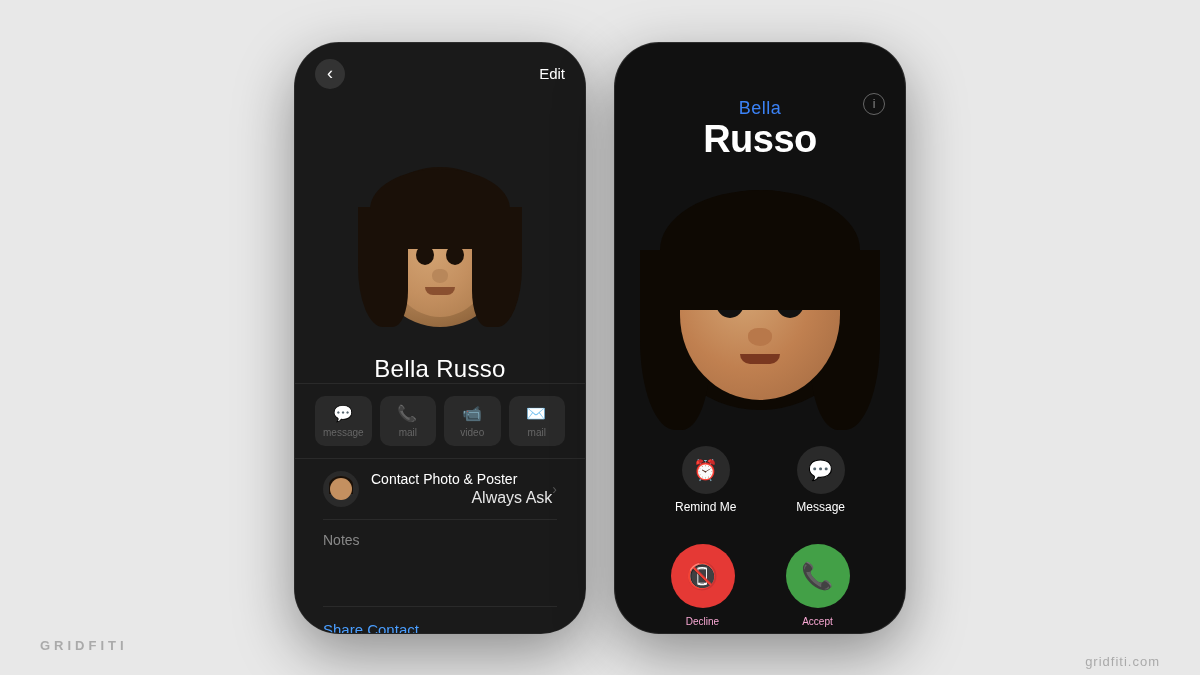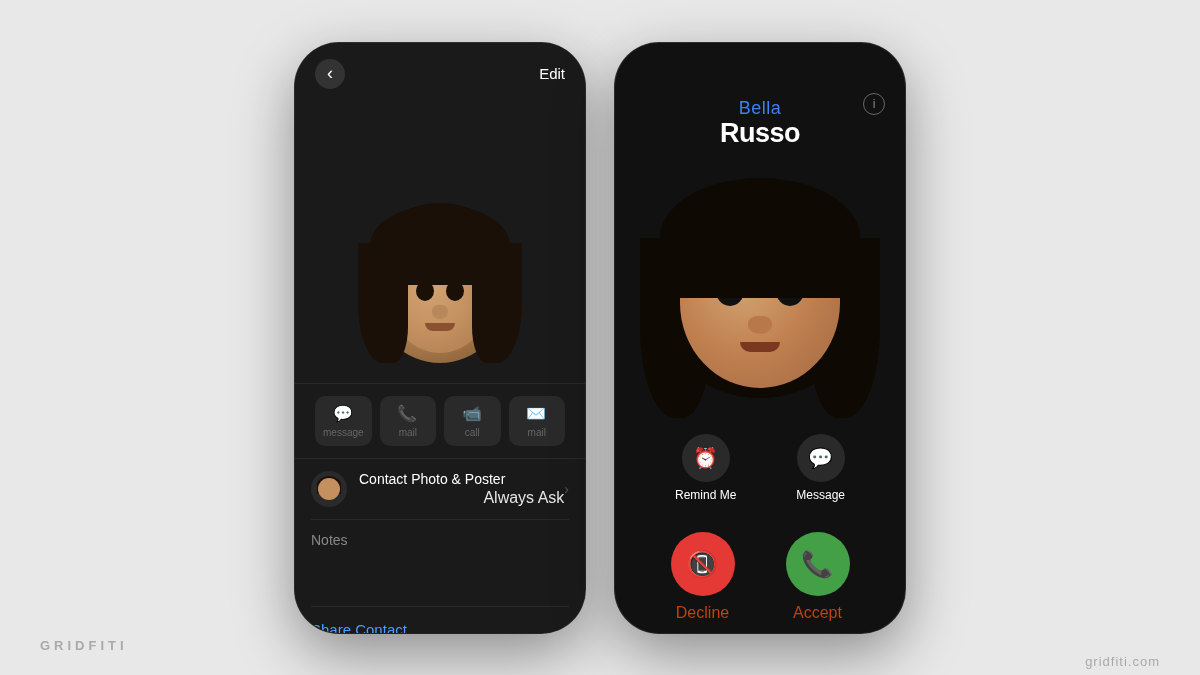--- a/index.html
+++ b/index.html
@@ -284,21 +284,21 @@
       color: #888;
     }
 
     .action-btn .btn-label {
       font-size: 10px;
       color: #666;
     }
 
     .contact-info-section {
       background: #1a1a1a;
-      padding: 0 16px;
+      padding: 0 28px;
     }
 
     .info-row {
       display: flex;
       align-items: center;
       padding: 12px 0;
       border-bottom: 1px solid #2a2a2a;
       cursor: pointer;
     }
 
@@ -407,21 +407,21 @@
     .call-phone .caller-name-small {
       color: #3b82f6;
       font-size: 18px;
       font-weight: 300;
       margin-top: 55px;
       letter-spacing: 0.5px;
     }
 
     .call-phone .caller-name-large {
       color: #fff;
-      font-size: 27px;
+      font-size: 38px;
       font-weight: 700;
       letter-spacing: -0.5px;
       line-height: 1.1;
     }
 
     .info-circle {
       position: absolute;
       top: 50px;
       right: 20px;
       width: 22px;
@@ -628,22 +628,22 @@
 
     .decline-btn {
       background: #e53935;
     }
 
     .accept-btn {
       background: #43a047;
     }
 
     .call-btn-label {
-      color: #c2410c;
-      font-size: 16px;
+      color: #f9a8d4;
+      font-size: 10px;
     }
   </style>
 </head>
 <body>
 
 <div class="phones-container">
   <div class="phone contact-phone">
 
     <div class="contact-phone">
       <div class="avatar-area">
@@ -661,34 +661,35 @@
             <div class="memoji-brow-left"></div>
             <div class="memoji-brow-right"></div>
             <div class="memoji-eye-left"></div>
             <div class="memoji-eye-right"></div>
             <div class="memoji-nose"></div>
             <div class="memoji-mouth"></div>
           </div>
           <div class="memoji-hair-top"></div>
         </div>
 
+        <span class="contact-name">Bella Russo</span>
       </div>
 
       <div class="action-buttons">
         <div class="action-btn">
           <span class="icon-symbol">💬</span>
           <span class="btn-label">message</span>
         </div>
         <div class="action-btn">
           <span class="icon-symbol">📞</span>
           <span class="btn-label">mail</span>
         </div>
         <div class="action-btn">
           <span class="icon-symbol">📹</span>
-          <span class="btn-label">call</span>
+          <span class="btn-label">video</span>
         </div>
         <div class="action-btn">
           <span class="icon-symbol">✉️</span>
           <span class="btn-label">mail</span>
         </div>
       </div>
 
       <div class="contact-info-section">
 
         <div class="info-row">

